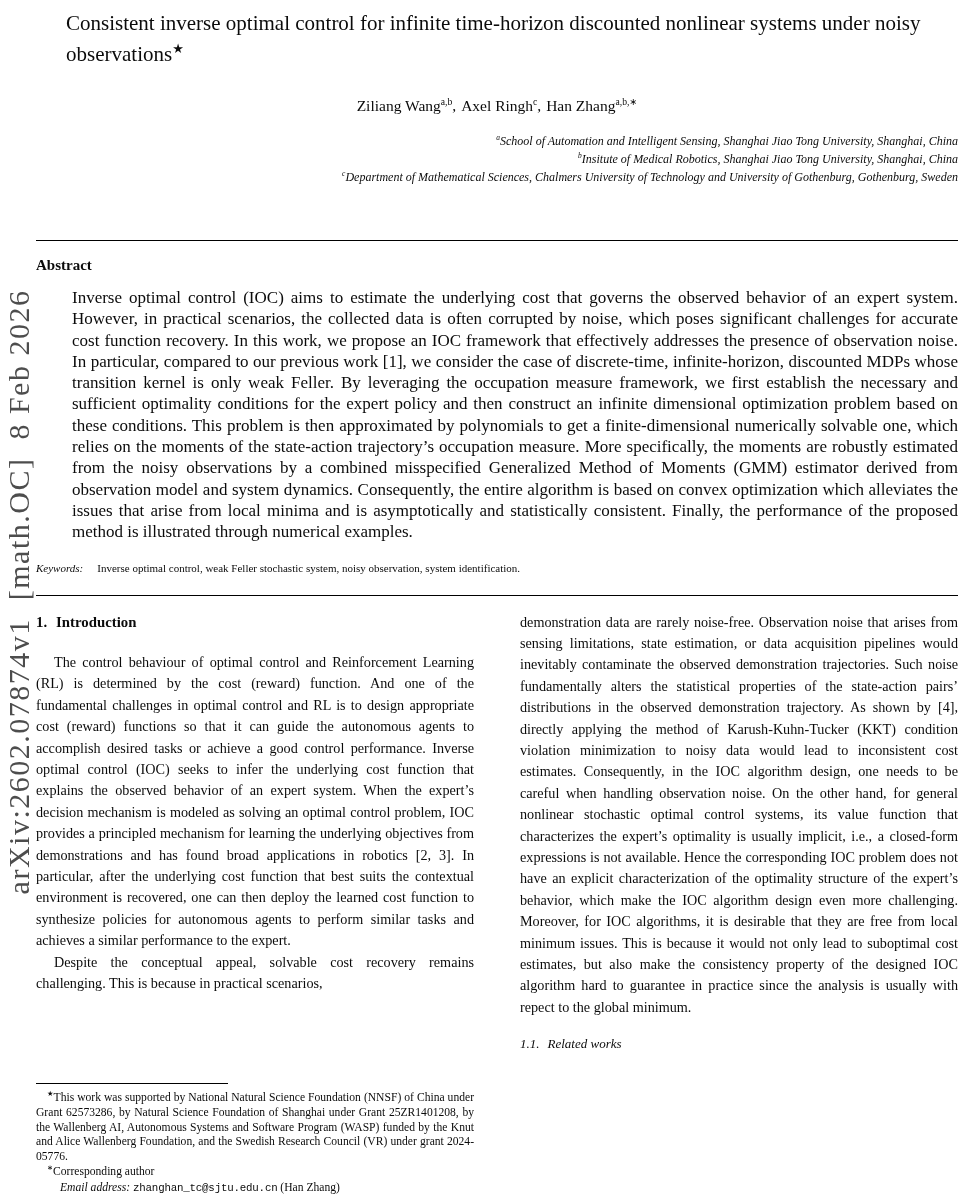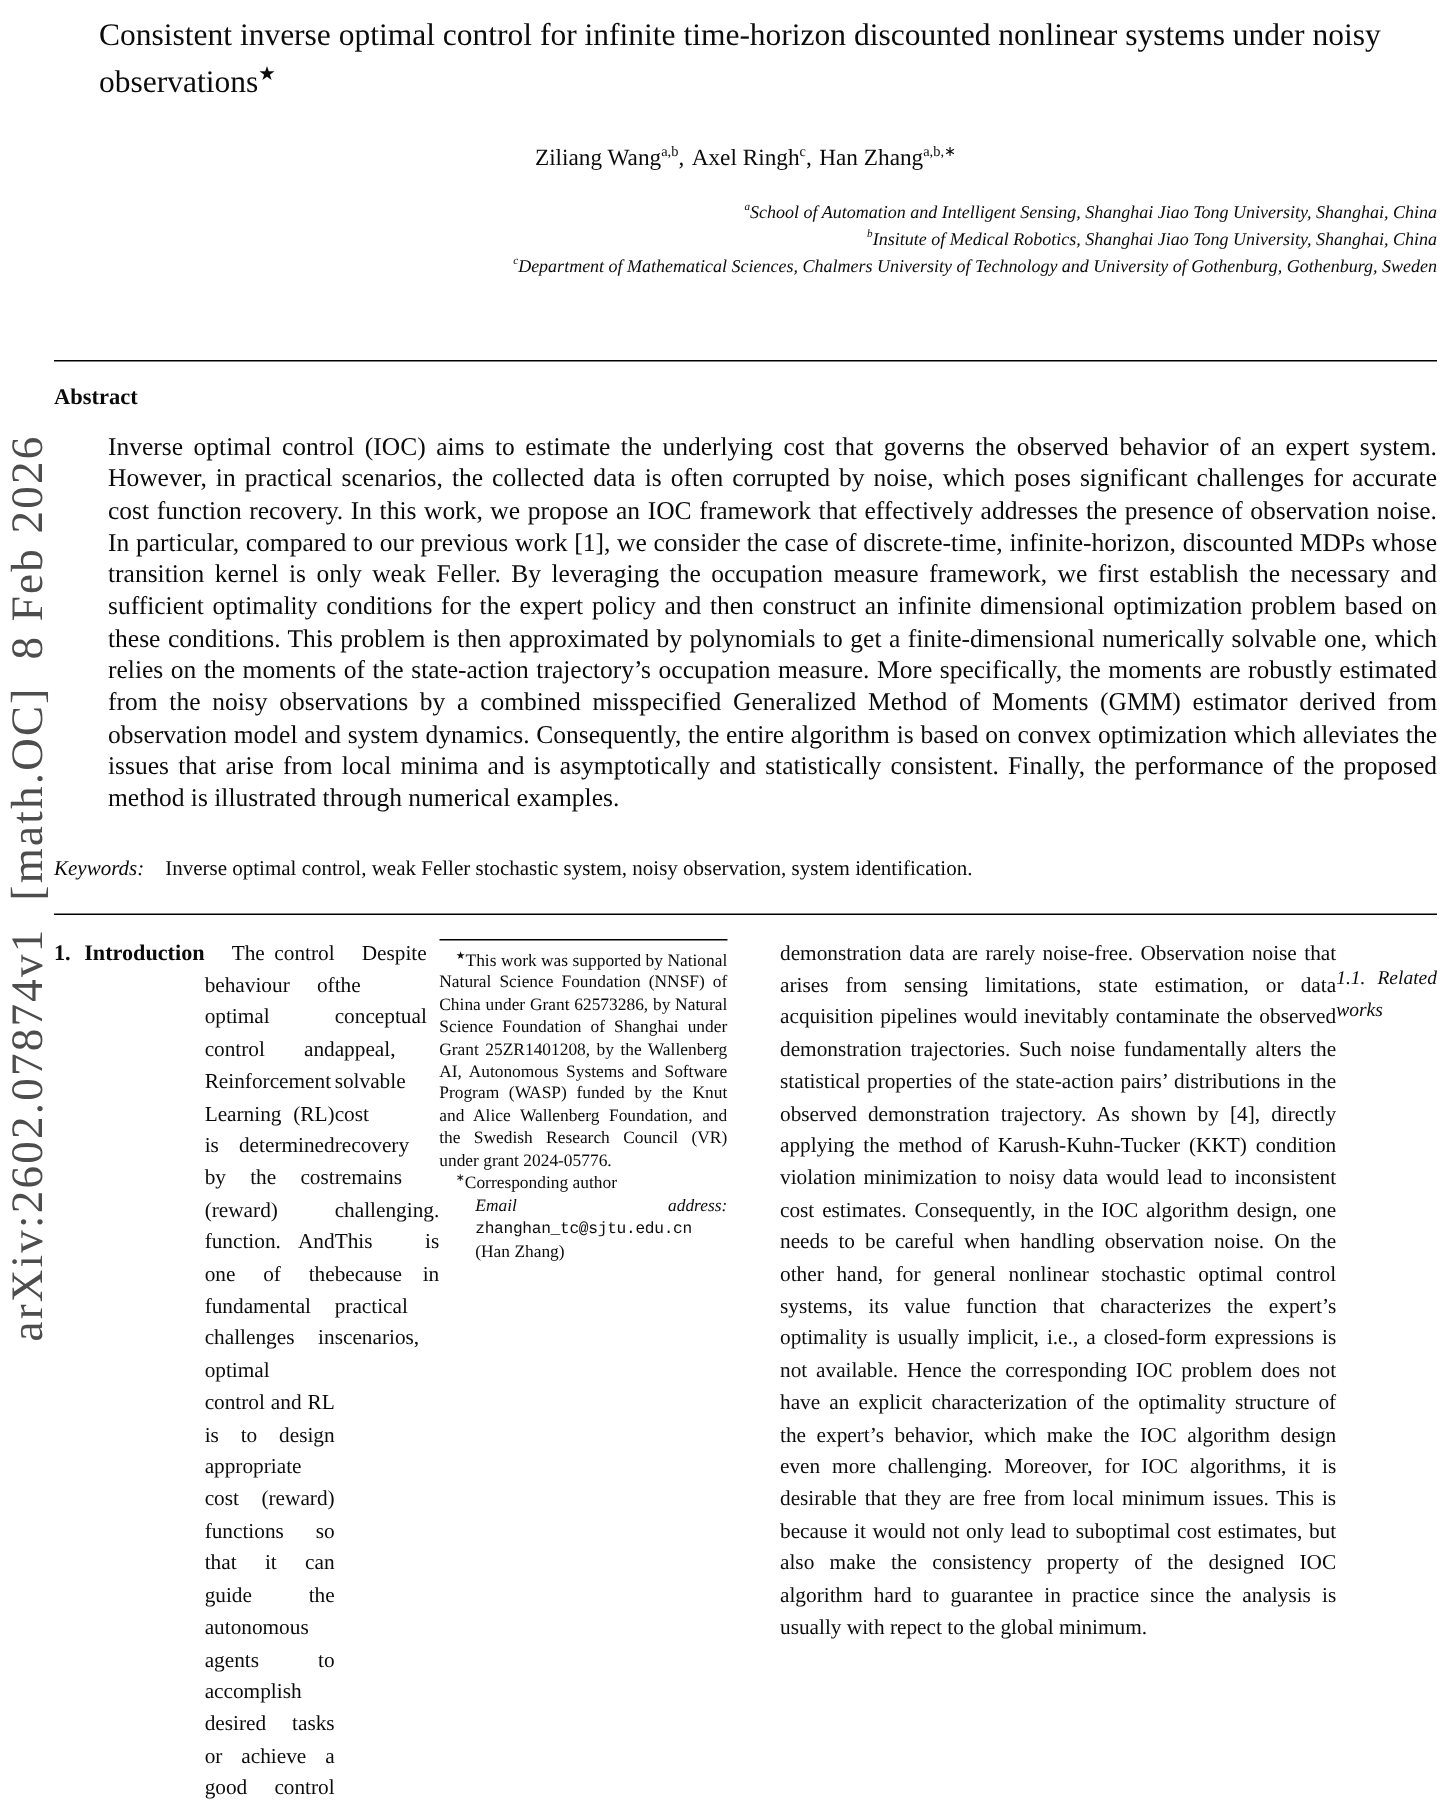--- a/index.html
+++ b/index.html
@@ -50,34 +50,34 @@
   .rule-top { margin-top: 54px; }
   .rule-bottom { margin-top: 21px; }
   .abstract-head { font-weight: bold; font-size: 15px; margin-top: 16px; }
   .abstract-body {
     font-size: 17px;
     line-height: 21.3px;
     text-align: justify;
     margin-top: 13px;
     margin-left: 36px;
   }
-  .keywords { font-size: 14px; margin-top: 29px; }
+  .keywords { font-size: 11px; margin-top: 19px; }
   .kw-label { font-style: italic; margin-right: 14px; }
   .columns {
     display: flex;
     gap: 46px;
     margin-top: 16px;
     height: 584px;
     overflow: hidden;
   }
   .col {
     flex: 1;
     min-width: 0;
     display: flex;
-    flex-direction: row;
+    flex-direction: column;
     font-size: 14.2px;
     line-height: 21.4px;
     text-align: justify;
   }
   .sec-head { font-size: 14.8px; font-weight: bold; margin-bottom: 19px; }
   .sec-num { margin-right: 9px; }
   .subsec-head { font-size: 13px; font-style: italic; margin: 15px 0 13px; }
   .subsec-num { margin-right: 8px; }
   p.indent { text-indent: 18px; }
   .spacer { flex: 1 1 auto; min-height: 4px; }

